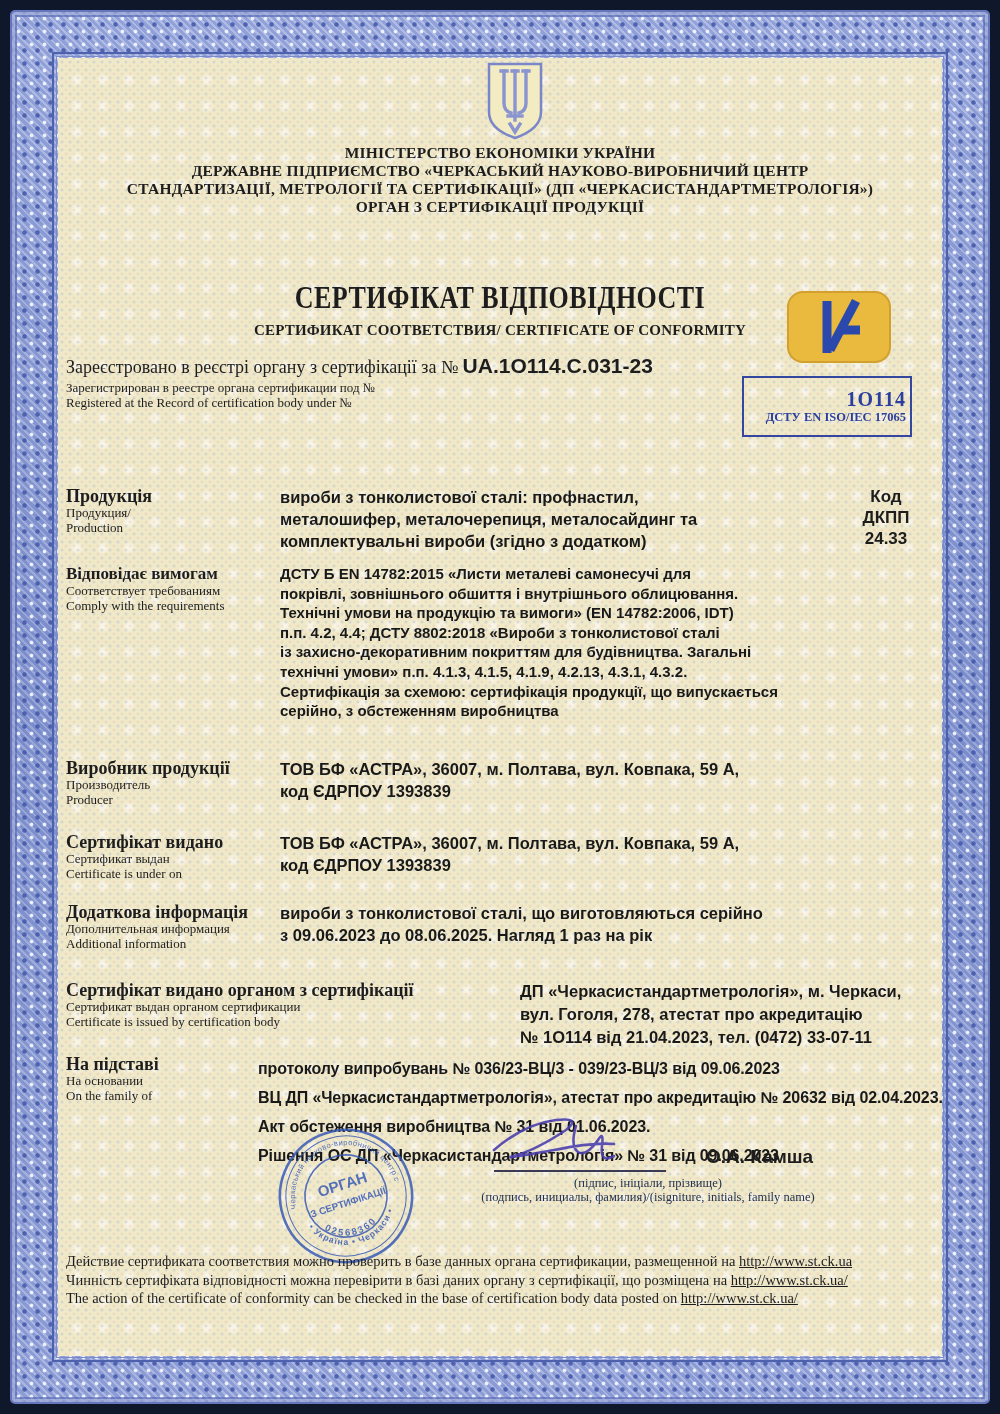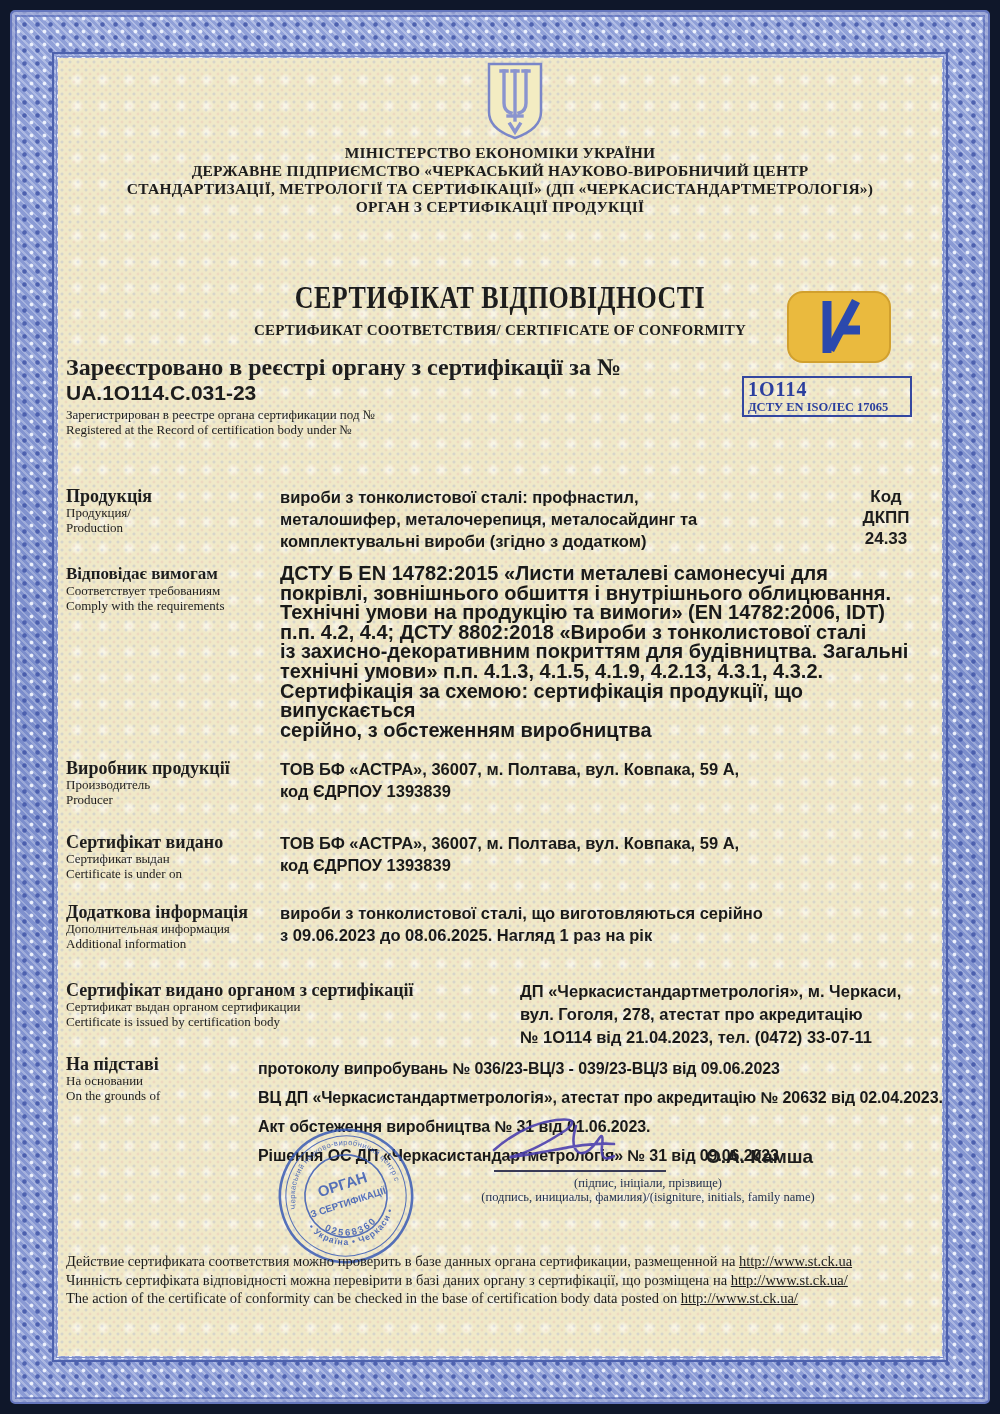--- a/index.html
+++ b/index.html
@@ -25,32 +25,32 @@
       radial-gradient(circle, rgba(138,150,212,.25) 1px, transparent 1.9px),
       radial-gradient(circle, rgba(224,152,164,.20) 1px, transparent 1.9px),
       radial-gradient(circle, rgba(250,248,236,.8) 2px, transparent 7px);
     background-size:8px 8px,8px 8px,26px 26px;
     background-position:0 0,4px 4px,6px 9px;}
   .abs{position:absolute;}
   .ctr{width:100%;text-align:center;}
   .org-line{font-weight:bold;font-size:15.5px;line-height:18px;letter-spacing:.2px;}
   .title{font-weight:bold;font-size:31px;letter-spacing:.5px;transform:scaleX(.84);transform-origin:50% 50%;}
   .subtitle{font-weight:bold;font-size:15px;letter-spacing:.2px;}
-  .reg-main{font-weight:bold;font-size:24px;}
+  .reg-main{font-weight:normal;font-size:18px;}
   .reg-num{font-family:"Liberation Sans",sans-serif;font-weight:bold;font-size:21px;}
   .small{font-size:13px;line-height:14.5px;}
   .validity-main{font-family:"Liberation Sans",sans-serif;font-weight:bold;font-size:18px;color:#161616;}
   .lbl-t{font-weight:bold;font-size:18px;line-height:20px;}
   .val{font-family:"Liberation Sans",sans-serif;font-weight:bold;font-size:16.5px;line-height:22px;
        color:#191919;white-space:pre-line;}
-  .val-tight{font-size:20px;line-height:19.6px;}
+  .val-tight{font-size:15px;line-height:19.6px;}
   .val-wide{font-size:16px;line-height:29px;}
   .code-blk{font-family:"Liberation Sans",sans-serif;font-weight:bold;font-size:17px;line-height:21px;
        text-align:center;white-space:pre-line;}
-  .naau-box{border:2px solid #3347a0;color:#2b3f9e;text-align:left;padding:0 4px;}
+  .naau-box{border:2px solid #3347a0;color:#2b3f9e;text-align:right;padding:10px 4px;}
   .naau-box .n1{font-weight:bold;font-size:20px;line-height:22px;letter-spacing:1px;}
   .naau-box .n2{font-weight:bold;font-size:12.5px;line-height:15px;}
   .mp{font-size:17px;}
   .sig-name{font-family:"Liberation Sans",sans-serif;font-weight:bold;font-size:19px;}
   .cap{font-size:12.5px;line-height:14px;text-align:center;color:#24324f;}
   .sig-line{border-bottom:2px solid #3a3a55;}
   .footer-line{font-size:14.5px;line-height:18.5px;}
   .link{text-decoration:underline;cursor:pointer;color:#1d1d1d;}
   .stamp{opacity:.82;}
 </style>
@@ -172,21 +172,21 @@
       </div>
       <div class="abs val" style="left:454px;top:0;width:412px;line-height:23px;">ДП «Черкасистандартметрологія», м. Черкаси,
 вул. Гоголя, 278, атестат про акредитацію
 № 1О114 від 21.04.2023, тел. (0472) 33-07-11</div>
     </div>
 
     <div class="abs" style="left:8px;top:996px;width:868px;">
       <div class="abs" style="left:0;top:0;width:185px;">
         <div class="lbl-t">На підставі</div>
         <div class="small">На основании</div>
-        <div class="small">On the grounds of</div>
+        <div class="small">On the family of</div>
       </div>
       <div class="abs val val-wide" style="left:192px;top:0;width:690px;letter-spacing:-0.1px;">протоколу випробувань № 036/23-ВЦ/3 - 039/23-ВЦ/3 від 09.06.2023
 ВЦ ДП «Черкасистандартметрологія», атестат про акредитацію № 20632 від 02.04.2023.
 Акт обстеження виробництва № 31 від 01.06.2023.
 Рішення ОС ДП «Черкасистандартметрологія» № 31 від 09.06.2023</div>
     </div>
 
 
     <svg class="abs" style="left:418px;top:1052px;" width="210" height="66" viewBox="0 0 210 66">
       <path d="M18,40 q30,-26 62,-30 q26,-3 10,10 q-30,20 -52,26 q-16,4 40,-6 q40,-8 60,-6 m-38,-18 q-6,20 2,26 q8,5 20,-12 q6,-10 4,6 q-2,18 12,10" fill="none" stroke="#4b3fae" stroke-width="2.6" stroke-linecap="round" opacity="0.9"></path>

